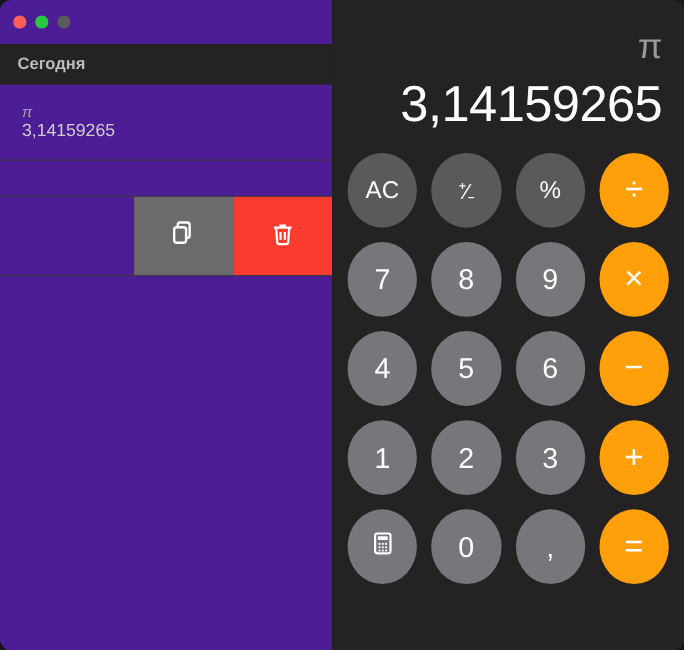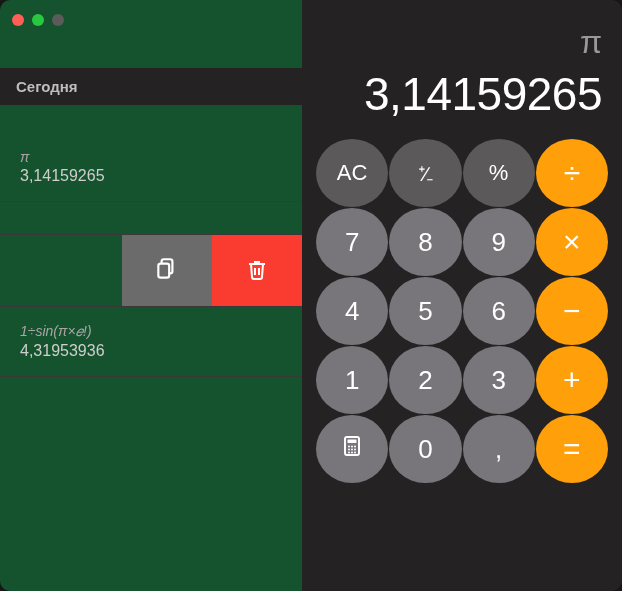--- a/index.html
+++ b/index.html
@@ -13,24 +13,23 @@
       box-shadow: 0 0 4px rgba(0,0,0,0.5);
     }
     .window {
       display: flex;
       width: 100%;
       height: 100%;
     }
     
     .sidebar {
       width: 302px;
-      background: #14532d;
+      background: #4c1d95;
       display: flex;
       flex-direction: column;
-      gap: 28px;
     }
     .titlebar {
       height: 40px;
       display: flex;
       align-items: center;
       padding: 0 12px;
       gap: 8px;
     }
     .traffic-dot {
       width: 12px; height: 12px; border-radius: 50%;
@@ -104,21 +103,21 @@
       color: #fff;
       font-size: 46px;
       font-weight: 300;
       letter-spacing: -0.5px;
       white-space: nowrap;
     }
     .keypad {
       display: grid;
       grid-template-columns: repeat(4, 1fr);
       grid-auto-rows: 68px;
-      gap: 1px;
+      gap: 13px;
     }
     .key {
       border-radius: 50%;
       border: none;
       font-size: 26px;
       color: #fff;
       display: flex;
       align-items: center;
       justify-content: center;
       cursor: pointer;
@@ -172,24 +171,20 @@
             <svg viewBox="0 0 24 24" width="24" height="24" fill="none" stroke="#fff" stroke-width="2">
               <path d="M4 7h16"></path>
               <path d="M9 4h6v3H9z" fill="#fff" stroke="none"></path>
               <path d="M6 7l1 13a2 2 0 0 0 2 2h6a2 2 0 0 0 2-2l1-13"></path>
               <path d="M10 11v7M14 11v7"></path>
             </svg>
           </span>
         </div>
       </div>
 
-      <div class="history-item">
-        <div class="expr">1÷sin(π×𝑒!)</div>
-        <div class="res">4,31953936</div>
-      </div>
 
     </div>
   </aside>
 
   <main class="calc">
     <div class="display">
       <div class="mode">π</div>
       <div class="value">3,14159265</div>
     </div>
 

